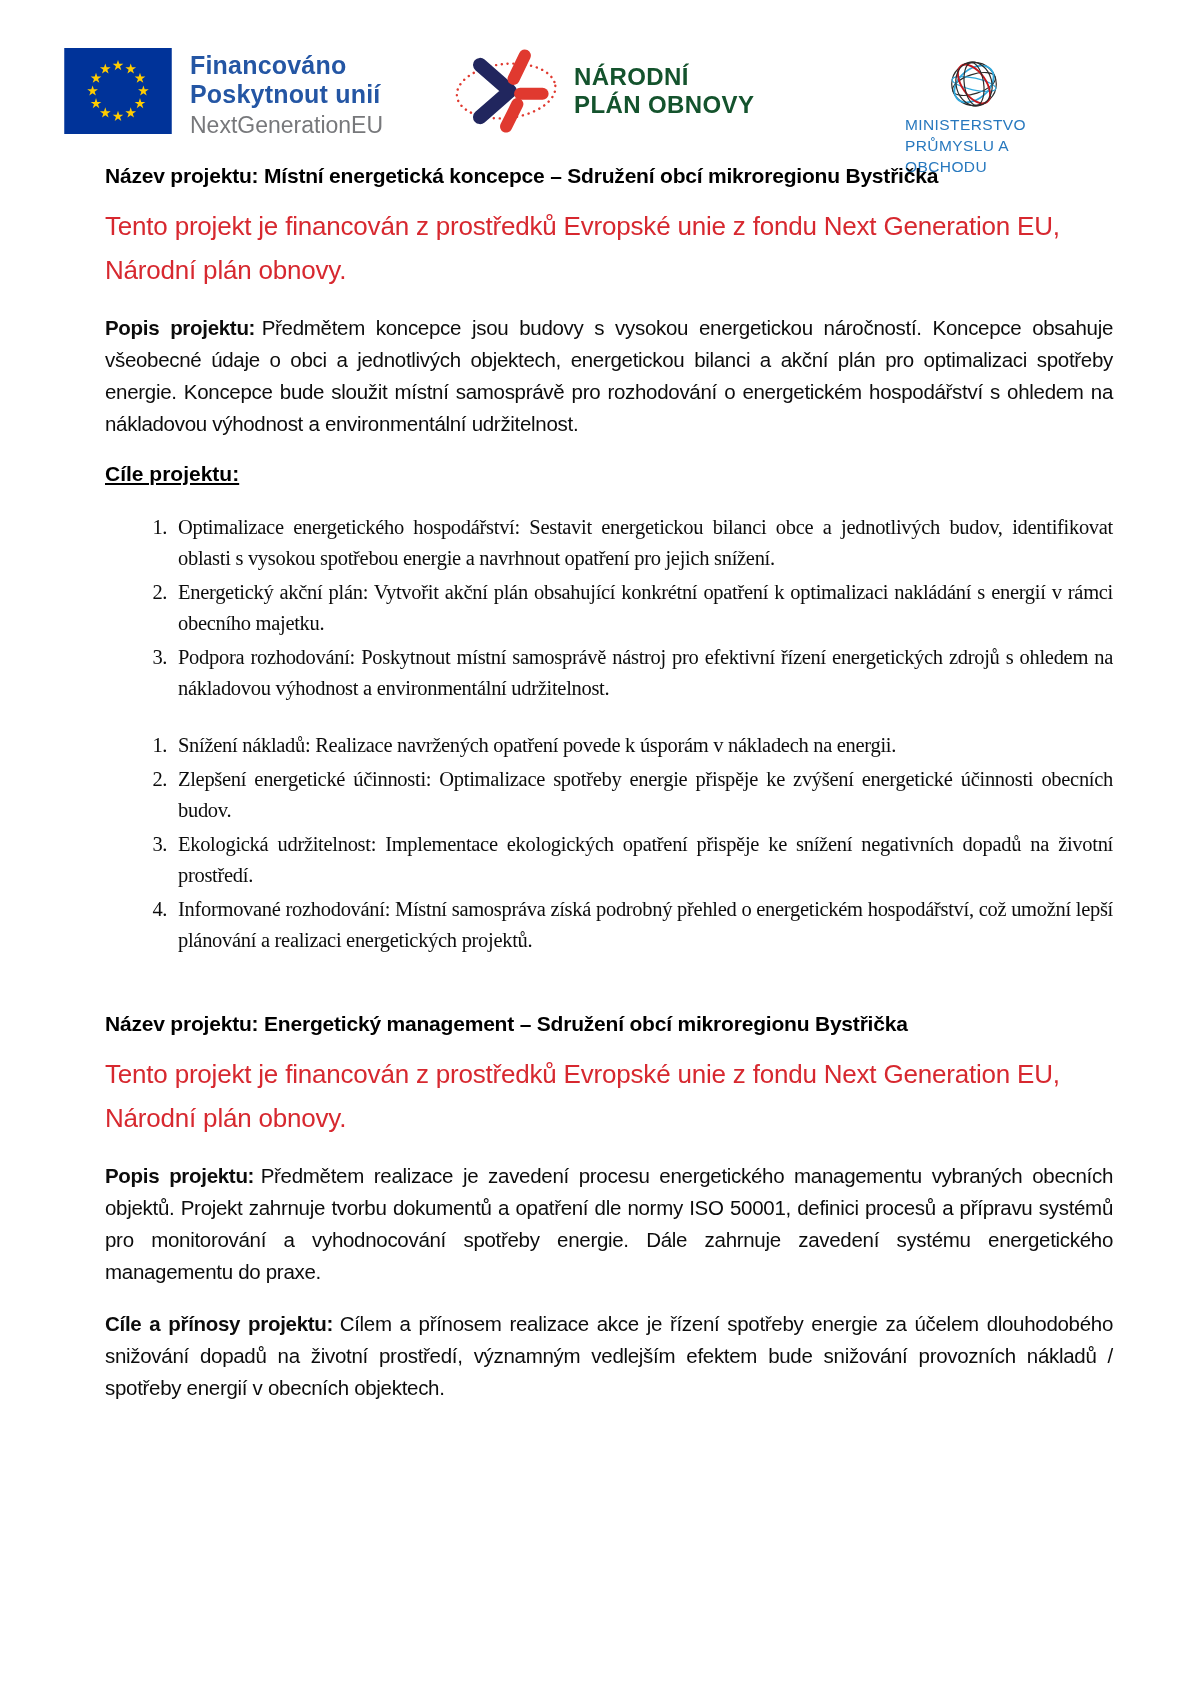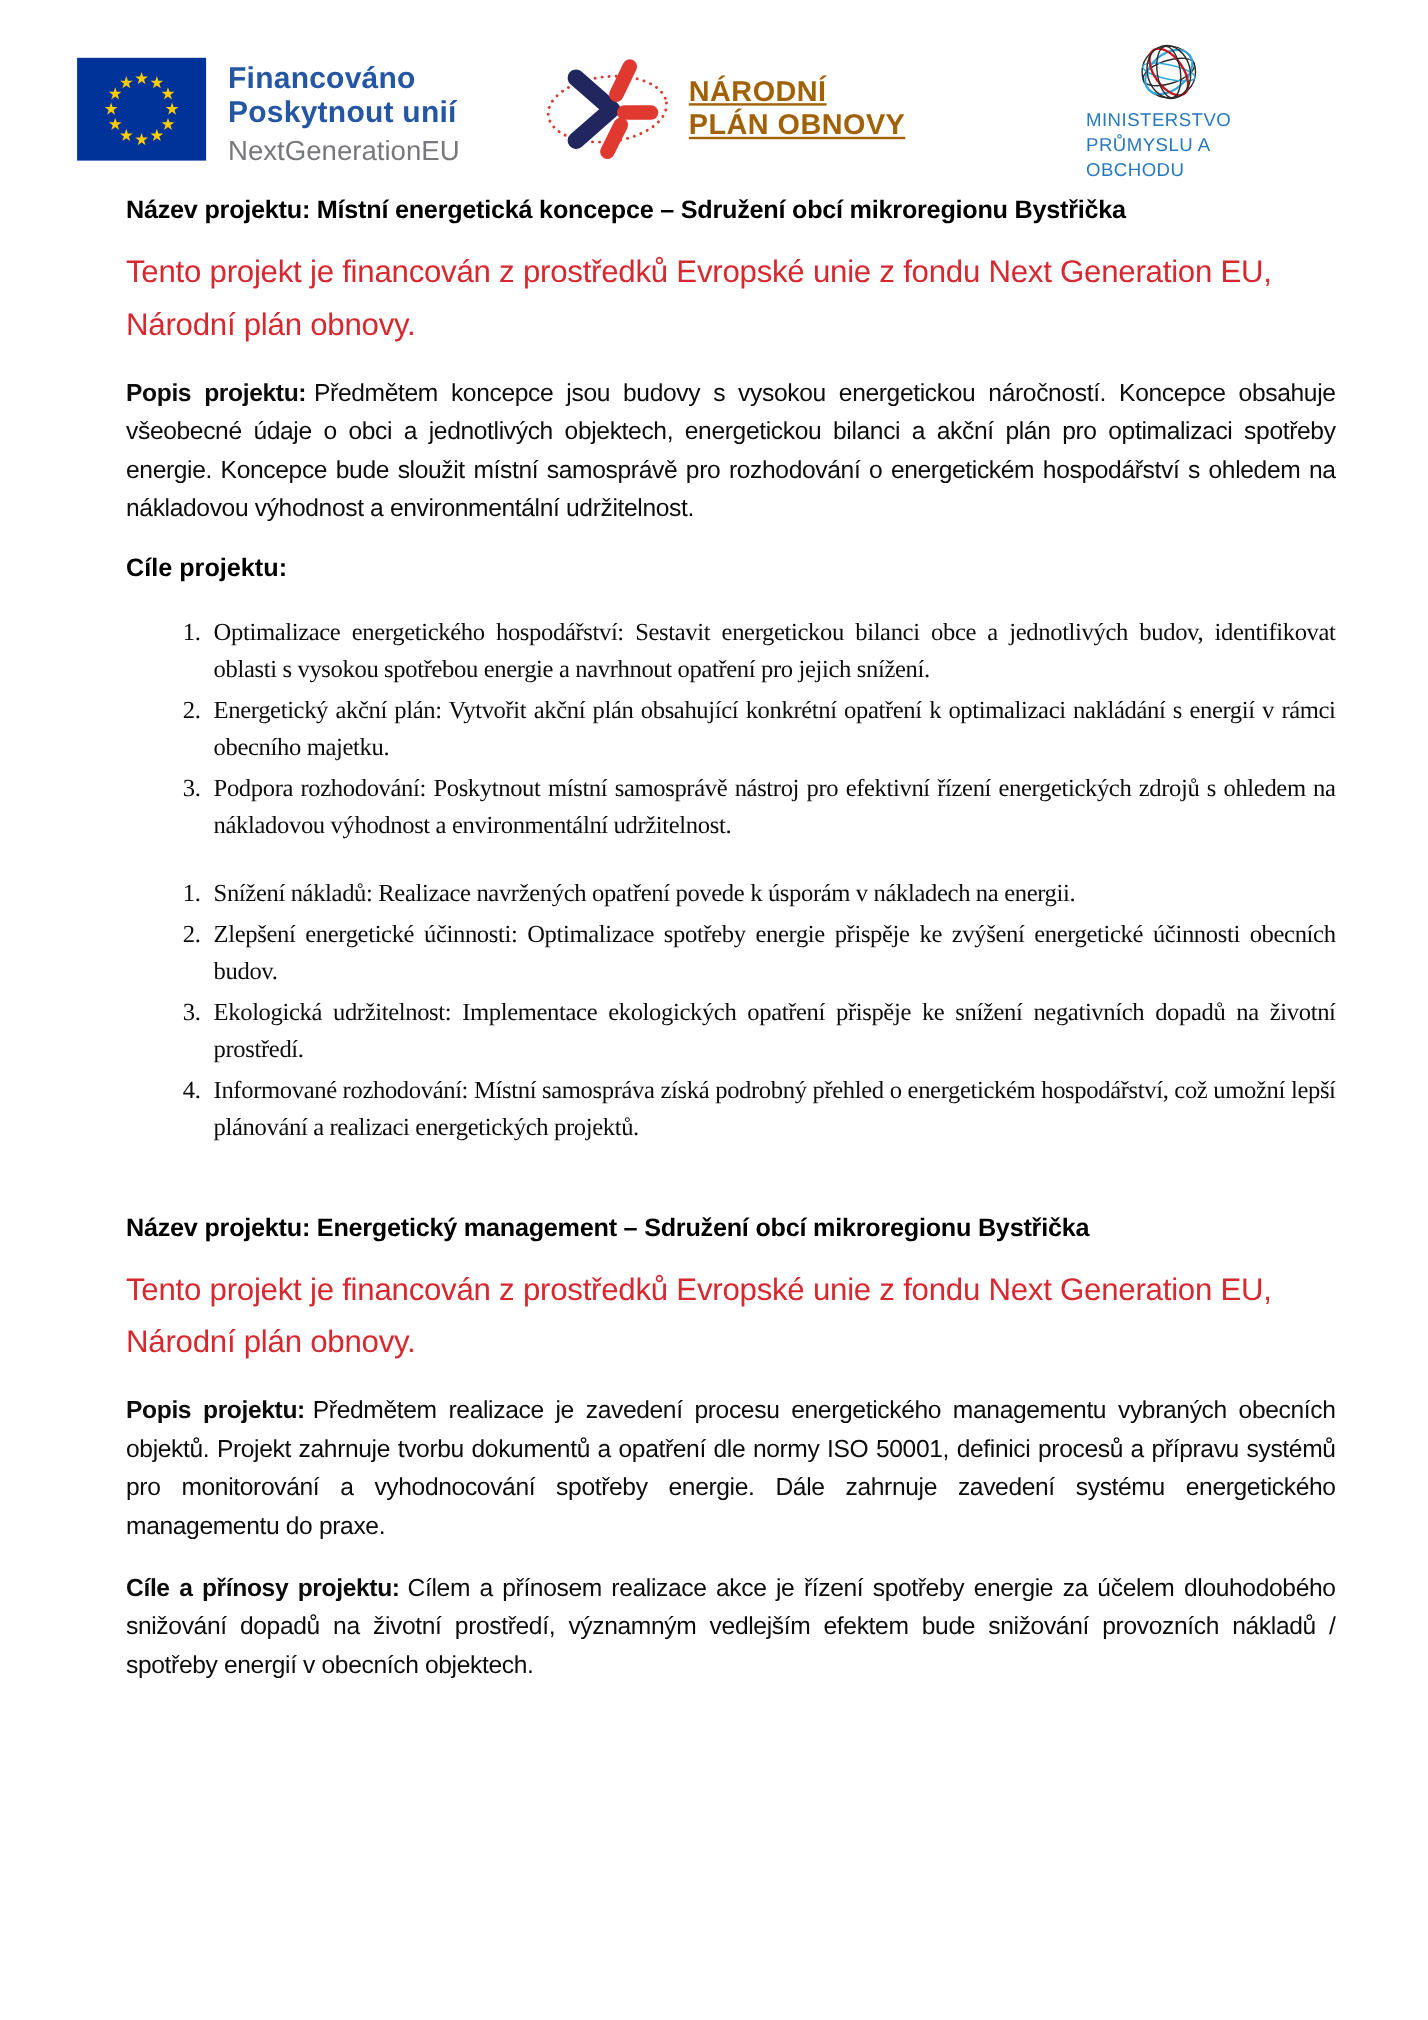--- a/index.html
+++ b/index.html
@@ -9,35 +9,35 @@
   
   .logos{position:absolute;top:0;left:0;width:100%;height:130px;}
   .eu-block{position:absolute;left:63px;top:30px;display:flex;gap:17px;align-items:flex-start;}
   .eu-flag{width:110px;height:86px;display:block;}
   .eu-text{padding-top:3px;}
   .eu-bold{font-size:25px;font-weight:bold;color:#2456A4;line-height:29px;letter-spacing:0.2px;}
   .eu-gray{font-size:23px;font-weight:400;color:#77787B;line-height:29px;margin-top:2px;}
 
   .npo-block{position:absolute;left:452px;top:26px;display:flex;align-items:center;gap:10px;}
   .npo-icon{width:112px;height:94px;display:block;}
-  .npo-text{font-weight:bold;color:#a16207;font-size:24px;line-height:28px;letter-spacing:0.4px;text-decoration:underline;}
+  .npo-text{font-weight:bold;color:#14532d;font-size:24px;line-height:28px;letter-spacing:0.4px;}
 
-  .min-block{position:absolute;left:905px;top:16px;width:185px;}
+  .min-block{position:absolute;left:905px;top:40px;width:185px;}
   .min-globe{display:block;width:82px;height:52px;margin:0 0 4px 28px;}
   .min-text{color:#2778BE;font-size:15.5px;line-height:21px;letter-spacing:0.4px;}
 
   
   .content{position:absolute;top:0;left:0;width:100%;padding:146px 77px 0 105px;box-sizing:border-box;}
   .content p{margin:0;}
   .proj-title{font-size:21px;font-weight:bold;color:#000;line-height:24px;letter-spacing:-0.2px;}
   .proj-title.second{margin-top:56px;}
   .funding-note{margin-top:16px !important;color:#D7282F;font-size:26px;line-height:44px;letter-spacing:-0.2px;max-width:960px;}
   .body-par{margin-top:20px !important;font-size:20.5px;line-height:32px;text-align:justify;letter-spacing:-0.3px;color:#0c0c0c;}
   .inline-label{font-weight:bold;margin-right:0.32em;}
-  .section-heading{margin-top:22px !important;font-size:21px;font-weight:bold;color:#000;line-height:24px;}
+  .section-heading{margin-top:22px !important;font-size:21px;font-weight:bold;color:#000;line-height:24px;text-decoration:underline;}
   ol.num-list{margin:26px 0 0 0;padding:0 0 0 67px;}
   ol.num-list li{font-size:20.5px;line-height:31px;text-align:justify;letter-spacing:-0.3px;padding-left:6px;margin:0 0 3px 0;color:#0c0c0c;font-family:Liberation Serif, serif;}
 </style>
 </head>
 <body>
 
 <div class="page">
 
   <header class="logos">
 

